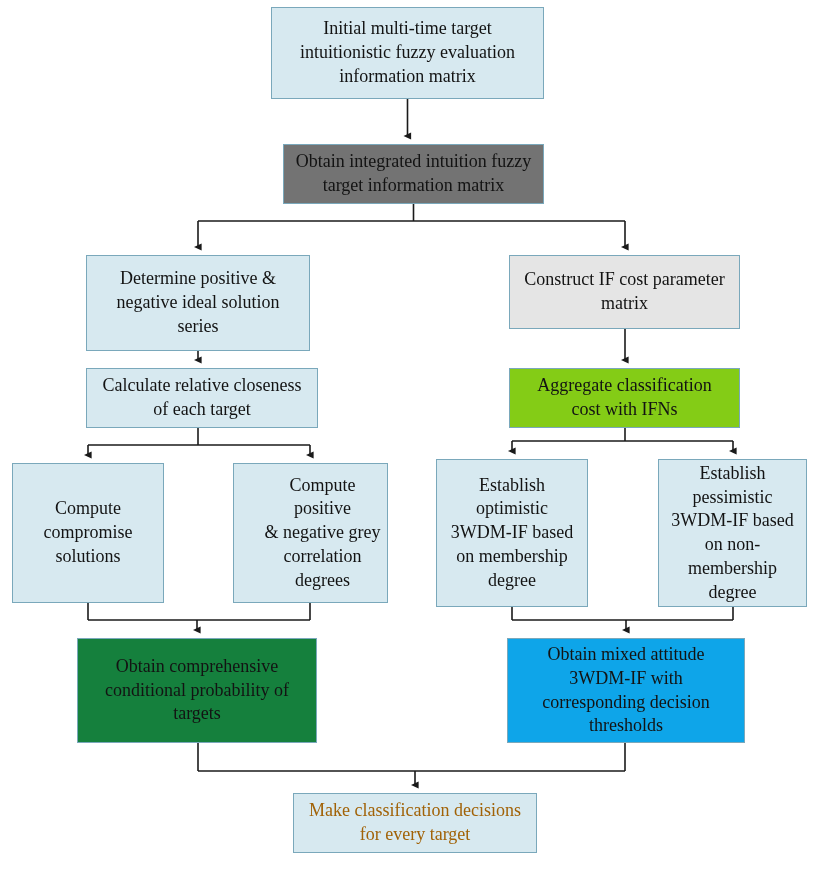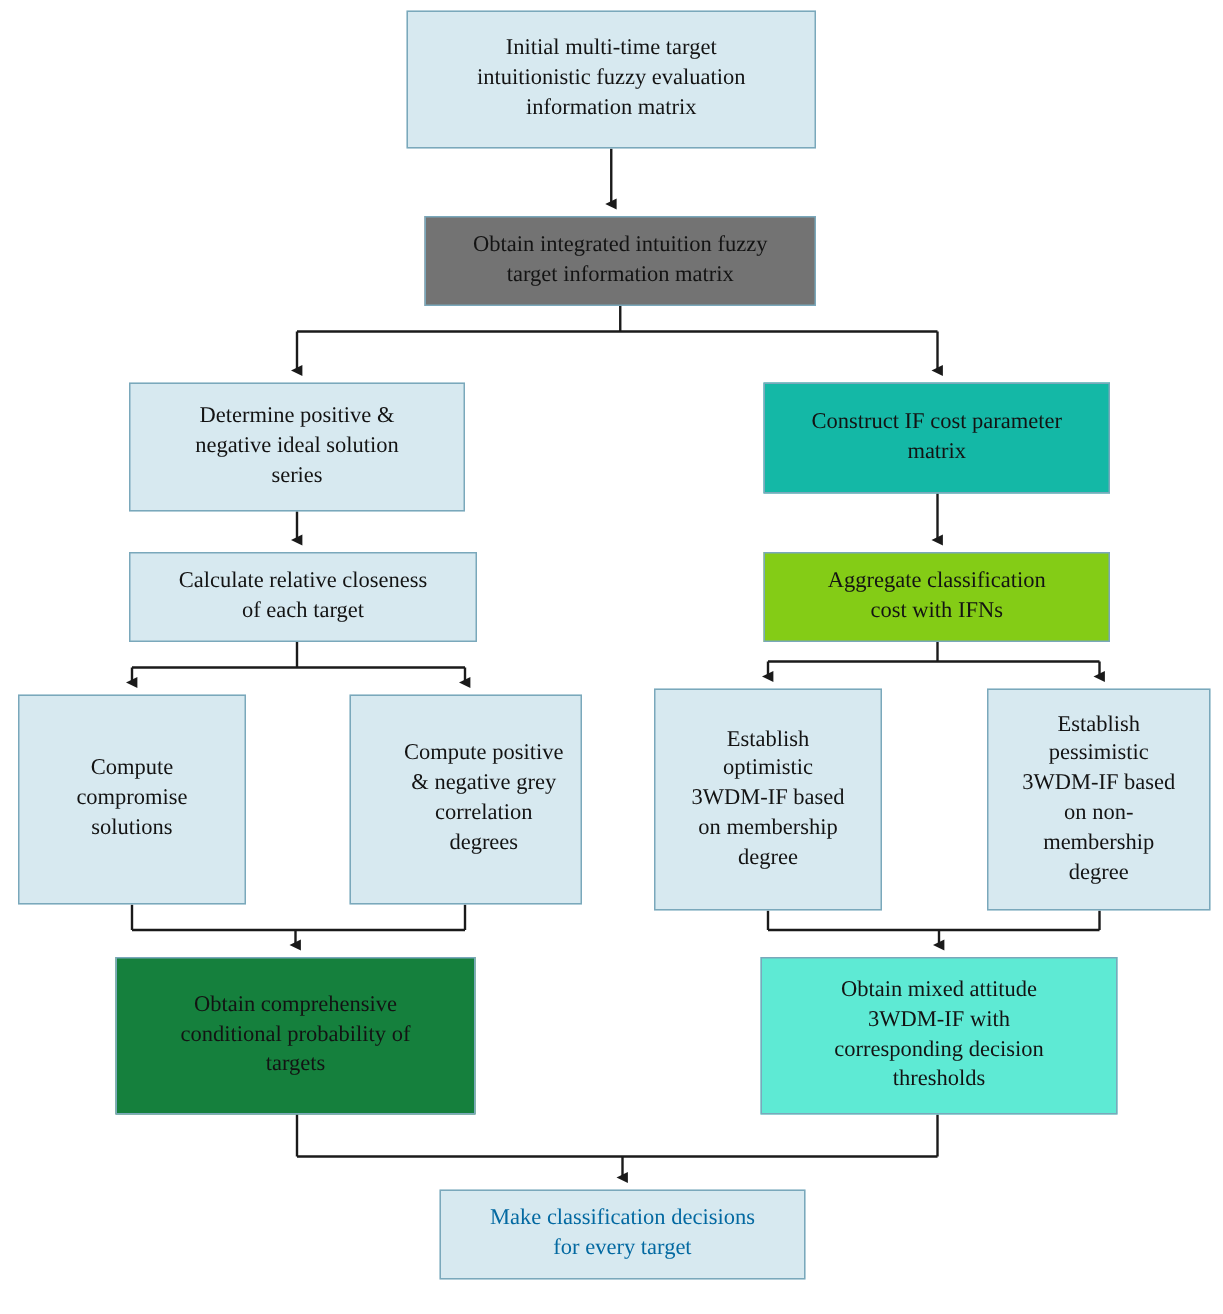--- a/index.html
+++ b/index.html
@@ -31,21 +31,21 @@
   .node {
     position: absolute;
     box-sizing: border-box;
     background: #d7e9f0;
     border: 1px solid #7aa8bb;
     display: flex;
     align-items: center;
     justify-content: center;
     text-align: center;
     line-height: 1.32;
-    font-size: 15px;
+    font-size: 18px;
     color: #131313;
     padding: 2px 6px;
     z-index: 2;
   }
   .node .txt {
     white-space: pre-line;
     display: block;
     width: 100%;
   }
 </style>
@@ -102,26 +102,26 @@
 
   <div class="node" style="left: 271px; top: 7px; width: 273px; height: 92px; background: rgb(215, 233, 240); border-color: rgb(122, 168, 187); color: rgb(19, 19, 19);">
     <span class="txt">Initial multi-time target
 intuitionistic fuzzy evaluation
 information matrix</span>
   </div>
   <div class="node" style="left: 283px; top: 144px; width: 261px; height: 60px; background: #737373; border-color: rgb(122, 168, 187); color: rgb(19, 19, 19);">
     <span class="txt">Obtain integrated intuition fuzzy
 target information matrix</span>
   </div>
-  <div class="node" style="left: 86px; top: 255px; width: 224px; height: 86px; background: rgb(215, 233, 240); border-color: rgb(122, 168, 187); color: rgb(19, 19, 19);">
+  <div class="node" style="left: 86px; top: 255px; width: 224px; height: 96px; background: rgb(215, 233, 240); border-color: rgb(122, 168, 187); color: rgb(19, 19, 19);">
     <span class="txt">Determine positive &amp;
 negative ideal solution
 series</span>
   </div>
-  <div class="node" style="left: 509px; top: 255px; width: 231px; height: 74px; background: #14b8a6; border-color: rgb(122, 168, 187); color: rgb(19, 19, 19);">
+  <div class="node" style="left: 509px; top: 255px; width: 231px; height: 74px; background: #e5e5e5; border-color: rgb(122, 168, 187); color: rgb(19, 19, 19);">
     <span class="txt">Construct IF cost parameter
 matrix</span>
   </div>
   <div class="node" style="left: 86px; top: 368px; width: 232px; height: 60px; background: rgb(215, 233, 240); border-color: rgb(122, 168, 187); color: rgb(19, 19, 19);">
     <span class="txt">Calculate relative closeness
 of each target</span>
   </div>
   <div class="node" style="left: 509px; top: 368px; width: 231px; height: 60px; background: #84cc16; border-color: rgb(122, 168, 187); color: rgb(19, 19, 19);">
     <span class="txt">Aggregate classification
 cost with IFNs</span>
@@ -150,24 +150,24 @@
 3WDM-IF based
 on non-
 membership
 degree</span>
   </div>
   <div class="node" style="left: 77px; top: 638px; width: 240px; height: 105px; background: #15803d; border-color: rgb(122, 168, 187); color: rgb(19, 19, 19);">
     <span class="txt">Obtain comprehensive
 conditional probability of
 targets</span>
   </div>
-  <div class="node" style="left: 507px; top: 638px; width: 238px; height: 105px; background: #5eead4; border-color: rgb(122, 168, 187); color: rgb(19, 19, 19);">
+  <div class="node" style="left: 507px; top: 638px; width: 238px; height: 105px; background: #0ea5e9; border-color: rgb(122, 168, 187); color: rgb(19, 19, 19);">
     <span class="txt">Obtain mixed attitude
 3WDM-IF with
 corresponding decision
 thresholds</span>
   </div>
-  <div class="node" style="left: 293px; top: 793px; width: 244px; height: 60px; background: rgb(215, 233, 240); border-color: rgb(122, 168, 187); color: #0369a1;">
+  <div class="node" style="left: 293px; top: 793px; width: 244px; height: 60px; background: rgb(215, 233, 240); border-color: rgb(122, 168, 187); color: #a16207;">
     <span class="txt">Make classification decisions
 for every target</span>
   </div>
 
 </div>
 
 </body></html>

